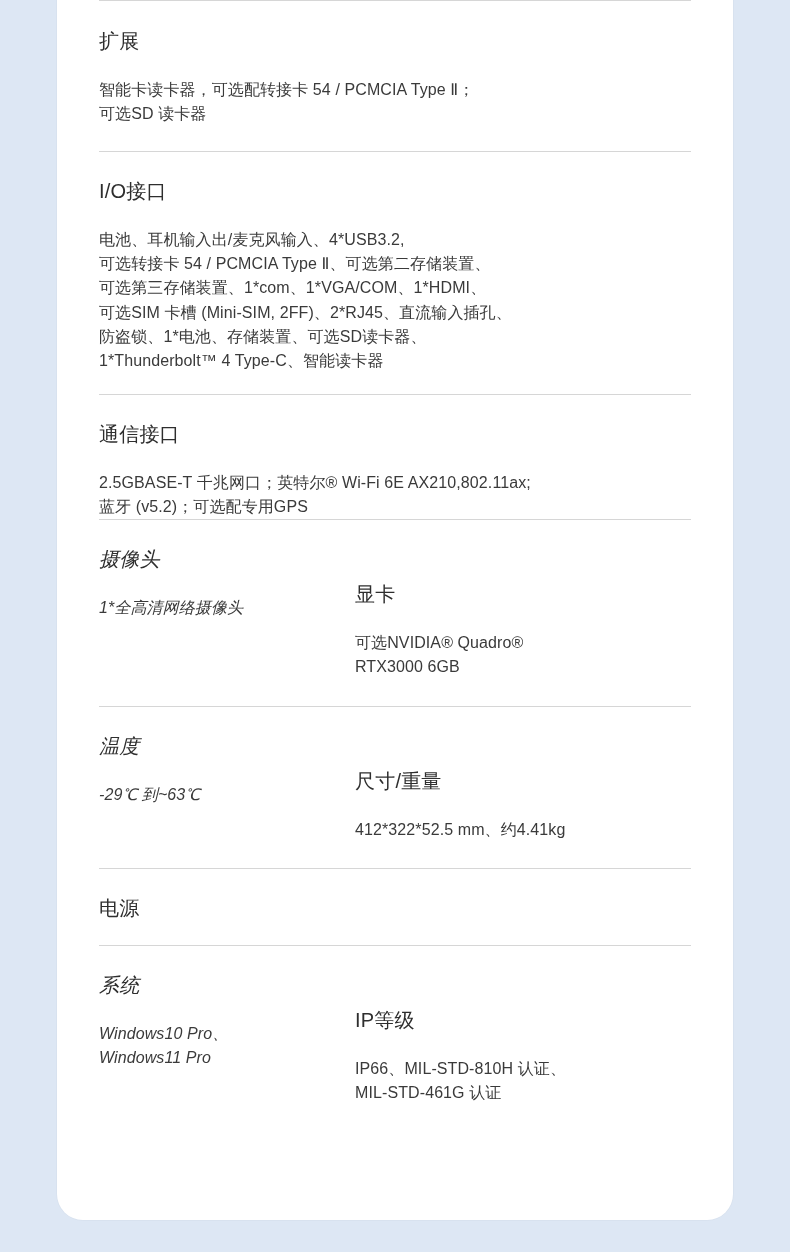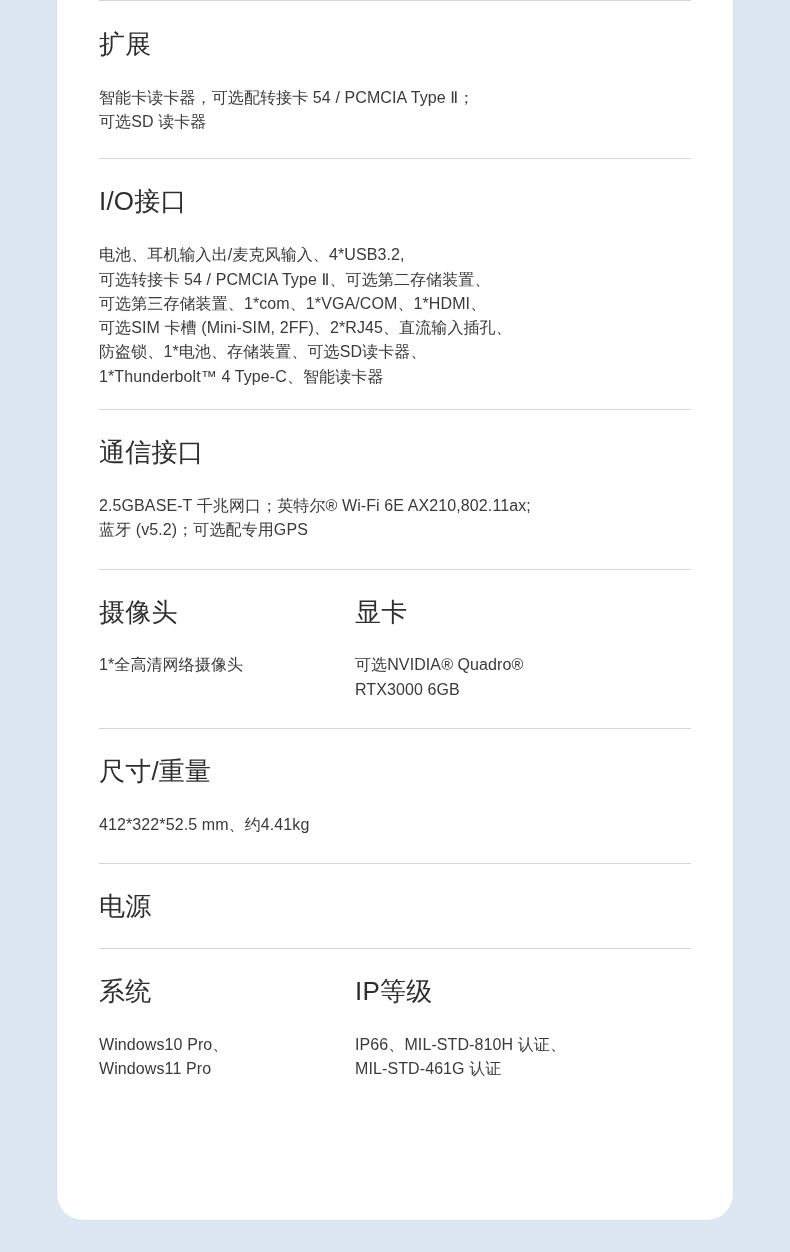--- a/index.html
+++ b/index.html
@@ -47,44 +47,44 @@
   }
   .spec-row .inner {
     display: flex;
     flex-direction: row;
     align-items: flex-start;
   }
   .col {
     box-sizing: border-box;
   }
   .col.full { width: 592px; }
-  .col.left { width: 256px; }
-  .col.right { width: 336px; }
+  .col.left { width: 256px; font-style: italic; }
+  .col.right { width: 336px; margin-top: 35px; }
 
   .title {
-    font-size: 26px;
+    font-size: 20px;
     color: #2e2e2e;
     font-weight: 400;
     line-height: 1.3;
     letter-spacing: 0.2px;
   }
   .body {
     font-size: 16px;
     color: #3a3a3a;
     font-weight: 400;
     line-height: 1.52;
     letter-spacing: 0.1px;
     white-space: pre-line;
   }
   .gap-a { height: 24px; }
 
   
   .r-ext { padding-top: 28px; padding-bottom: 24px; }
   .r-io { padding-top: 26px; padding-bottom: 20px; }
-  .r-comm { padding-top: 26px; padding-bottom: 26px; }
+  .r-comm { padding-top: 26px; }
   .r-cam { padding-top: 26px; padding-bottom: 26px; }
   .r-temp { padding-top: 26px; padding-bottom: 26px; }
   .r-power { padding-top: 26px; }
   .r-os { padding-top: 26px; padding-bottom: 26px; }
   
   .top-divider {
     position: absolute;
     left: 99px;
     top: 0px;
     width: 592px;
@@ -149,20 +149,25 @@
           <div class="title">显卡</div>
           <div class="gap-a"></div>
           <div class="body">可选NVIDIA® Quadro®
 RTX3000 6GB</div>
         </div>
       </div>
     </div>
 
     <div class="spec-row r-temp">
       <div class="inner">
+        <div class="col left">
+          <div class="title">温度</div>
+          <div class="gap-a"></div>
+          <div class="body">-29℃ 到~63℃</div>
+        </div>
         <div class="col right">
           <div class="title">尺寸/重量</div>
           <div class="gap-a"></div>
           <div class="body">412*322*52.5 mm、约4.41kg</div>
         </div>
       </div>
     </div>
 
     <div class="spec-row r-power">
       <div class="inner">

